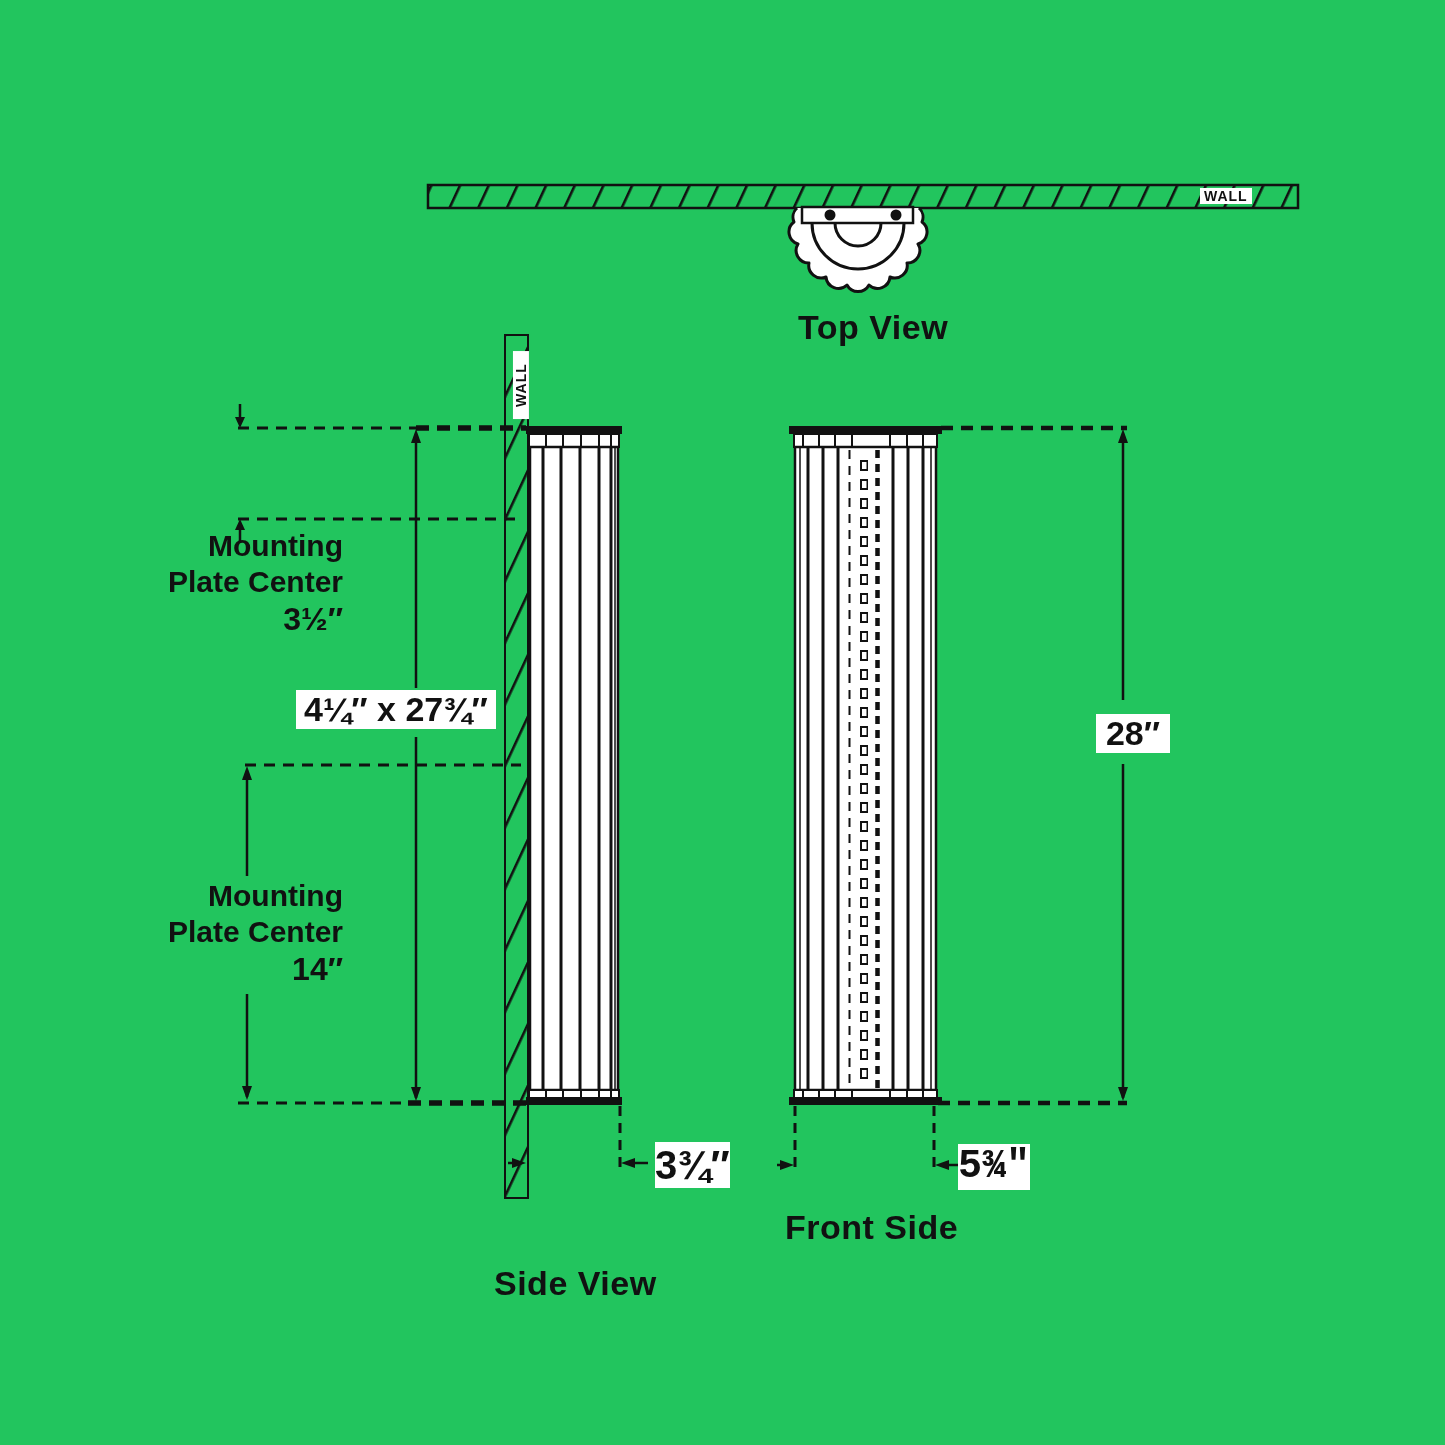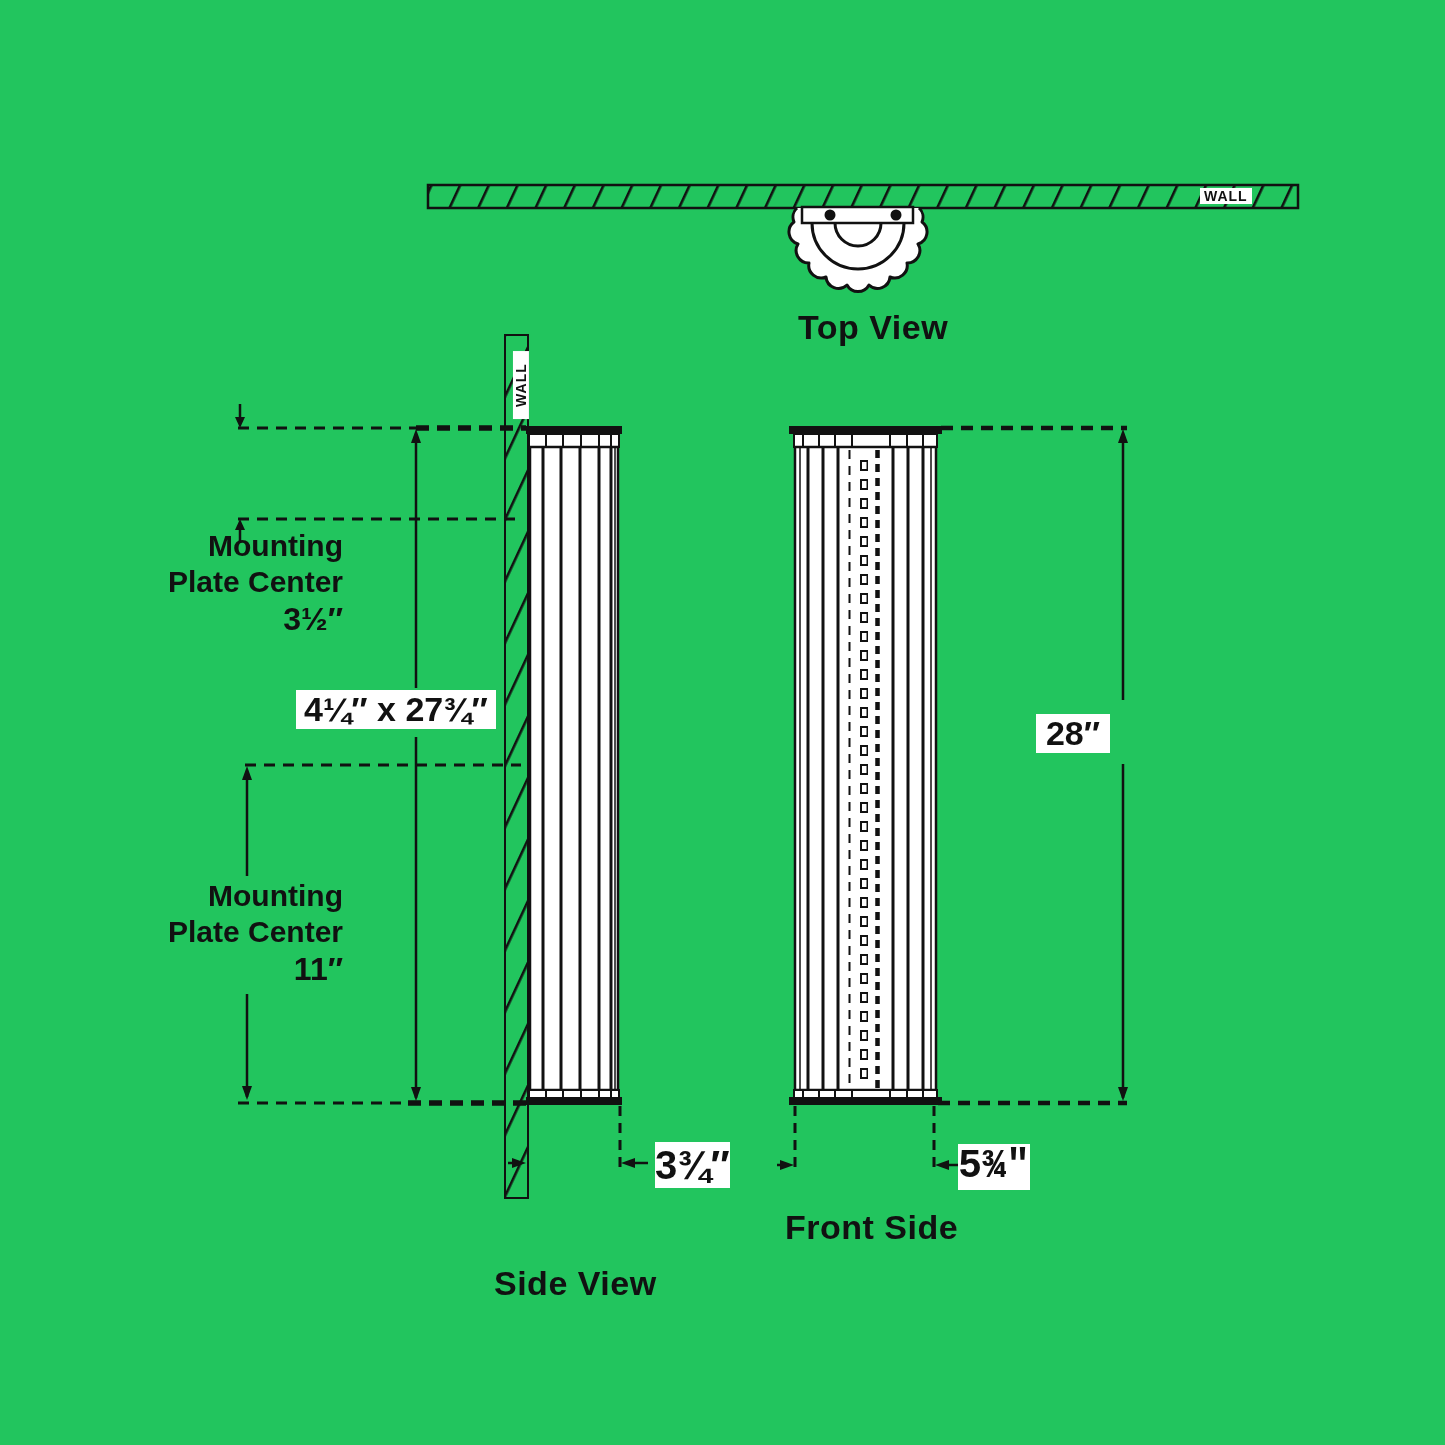--- a/index.html
+++ b/index.html
@@ -185,24 +185,24 @@
 
   <div class="lbl mpc" style="left:143px;top:528px;">
     <div>Mounting Plate Center</div>
     <div class="val">3½″</div>
   </div>
 
   <div class="lbl dim-center" style="left:296px;top:690px;width:200px;font-size:34px;">4¼″ x 27¾″</div>
 
   <div class="lbl mpc" style="left:143px;top:878px;">
     <div>Mounting Plate Center</div>
-    <div class="val">11″</div>
+    <div class="val">14″</div>
   </div>
 
-  <div class="lbl dim-center" style="left:1036px;top:714px;width:74px;font-size:34px;">28″</div>
+  <div class="lbl dim-center" style="left:1096px;top:714px;width:74px;font-size:34px;">28″</div>
 
   <div class="lbl dim-label" style="left:655px;top:1142px;">3¾″</div>
 
   <div class="lbl dim-label" style="left:958px;top:1144px;font-family:Liberation Mono, monospace;">5¾″</div>
 
   <div class="lbl view-label" style="left:494px;top:1264px;width:166px;">Side View</div>
 
   <div class="lbl view-label" style="left:785px;top:1208px;width:184px;">Front Side</div>
 
 </div>

